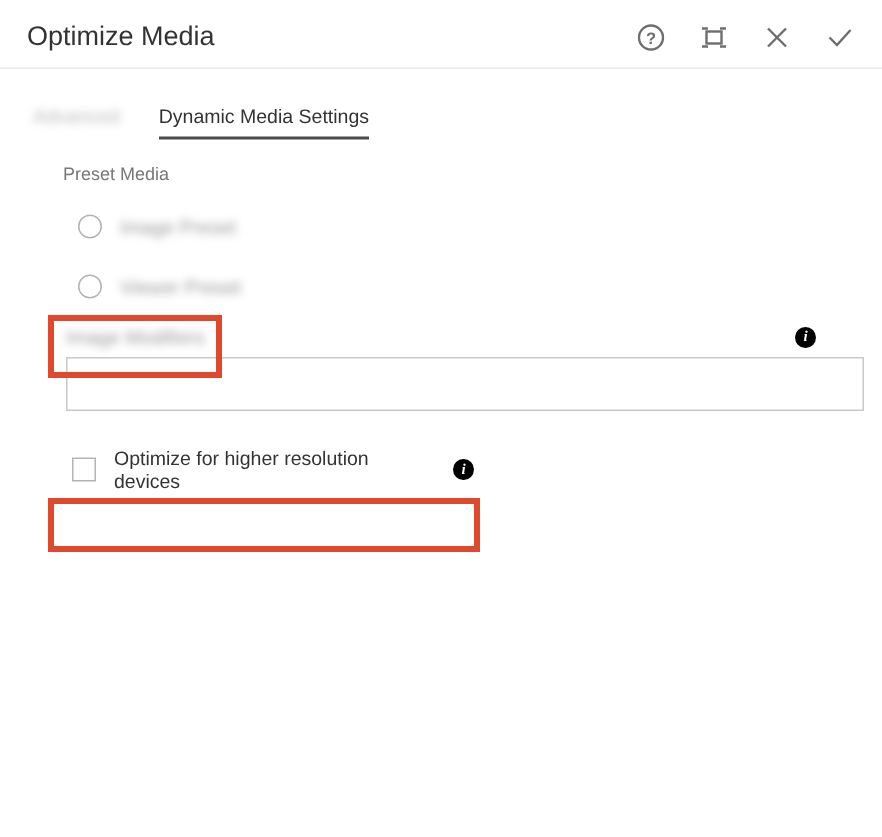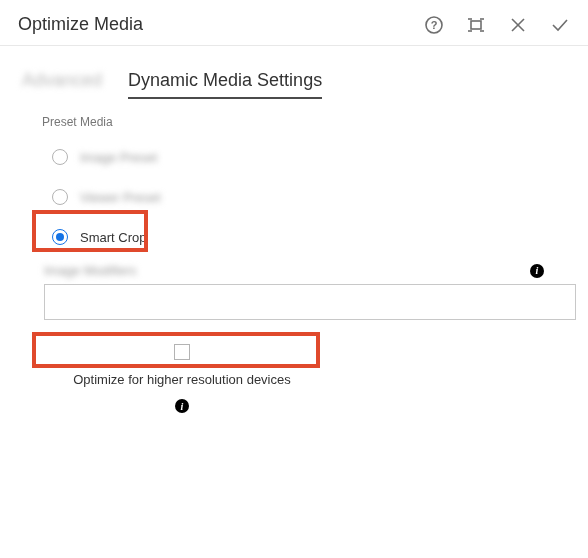--- a/index.html
+++ b/index.html
@@ -6,21 +6,21 @@
     body { width: 588px; height: 558px; background: #fff; position: relative; }
 
     
     .header { display: flex; align-items: center; justify-content: space-between; padding: 14px 18px 10px 18px; border-bottom: 1px solid #e8e8e8; }
     .header-title { font-size: 18px; font-weight: 400; color: #333; }
     .header-actions { display: flex; align-items: center; gap: 22px; color: #6e6e6e; }
     .header-actions .icon-btn { width: 20px; height: 20px; display: flex; align-items: center; justify-content: center; cursor: pointer; }
     .header-actions svg { display: block; }
 
     
-    .tabs { display: flex; gap: 26px; padding: 24px 22px 0 22px; font-size: 18px; color: #888; }
+    .tabs { display: flex; gap: 26px; padding: 24px 22px 0 22px; font-size: 13px; color: #888; }
     .tab { padding-bottom: 6px; cursor: pointer; }
     .tab.active { color: #333; border-bottom: 2px solid #4b4b4b; }
     .tab.blurred { filter: blur(3px); color: #bbb; }
 
     
     .section { padding: 16px 42px 0 42px; }
     .section-label { font-size: 12px; color: #777; margin-bottom: 14px; }
 
     
     .radio-list { padding-left: 6px; }
@@ -34,21 +34,21 @@
     
     .highlight-box { border: 4px solid #e0492c; position: absolute; pointer-events: none; }
 
     
     .modifiers-label-row { display: flex; align-items: center; justify-content: space-between; padding: 0 44px 0 44px; margin-top: 4px; }
     .modifiers-label { font-size: 13px; color: #999; filter: blur(3px); }
     .info-icon { width: 14px; height: 14px; background: #000; border-radius: 50%; color: #fff; display: flex; align-items: center; justify-content: center; font-size: 10px; font-family: Georgia, serif; font-style: italic; font-weight: bold; cursor: pointer; }
     .modifiers-input { width: 532px; height: 36px; border: 1px solid #c8c8c8; margin: 6px 0 0 44px; padding: 0 8px; font-size: 13px; }
 
     
-    .checkbox-row { display: flex; align-items: center; gap: 12px; padding: 6px 8px; margin: 18px 0 0 40px; position: relative; width: 284px; flex-direction: column; }
+    .checkbox-row { display: flex; align-items: center; gap: 12px; padding: 6px 8px; margin: 18px 0 0 40px; position: relative; width: 284px; }
     .checkbox { width: 16px; height: 16px; border: 1px solid #b3b3b3; cursor: pointer; flex-shrink: 0; }
     .checkbox-label { font-size: 13px; color: #333; }
   </style>
 </head>
 <body>
 
 
 
 <div class="header">
   <div class="header-title">Optimize Media</div>
@@ -91,24 +91,20 @@
   <div class="section-label">Preset Media</div>
   <div class="radio-list">
     <div class="radio-row">
       <div class="radio"></div>
       <div class="radio-label blurred">Image Preset</div>
     </div>
     <div class="radio-row">
       <div class="radio"></div>
       <div class="radio-label blurred">Viewer Preset</div>
     </div>
-    <div class="radio-row" style="position:relative;">
-      <div class="radio selected"></div>
-      <div class="radio-label">Smart Crop</div>
-    </div>
   </div>
 </div>
 
 <div class="modifiers-label-row">
   <div class="modifiers-label">Image Modifiers</div>
   <div class="info-icon">i</div>
 </div>
 <input class="modifiers-input" type="text" style="">
 
 <div class="checkbox-row">

